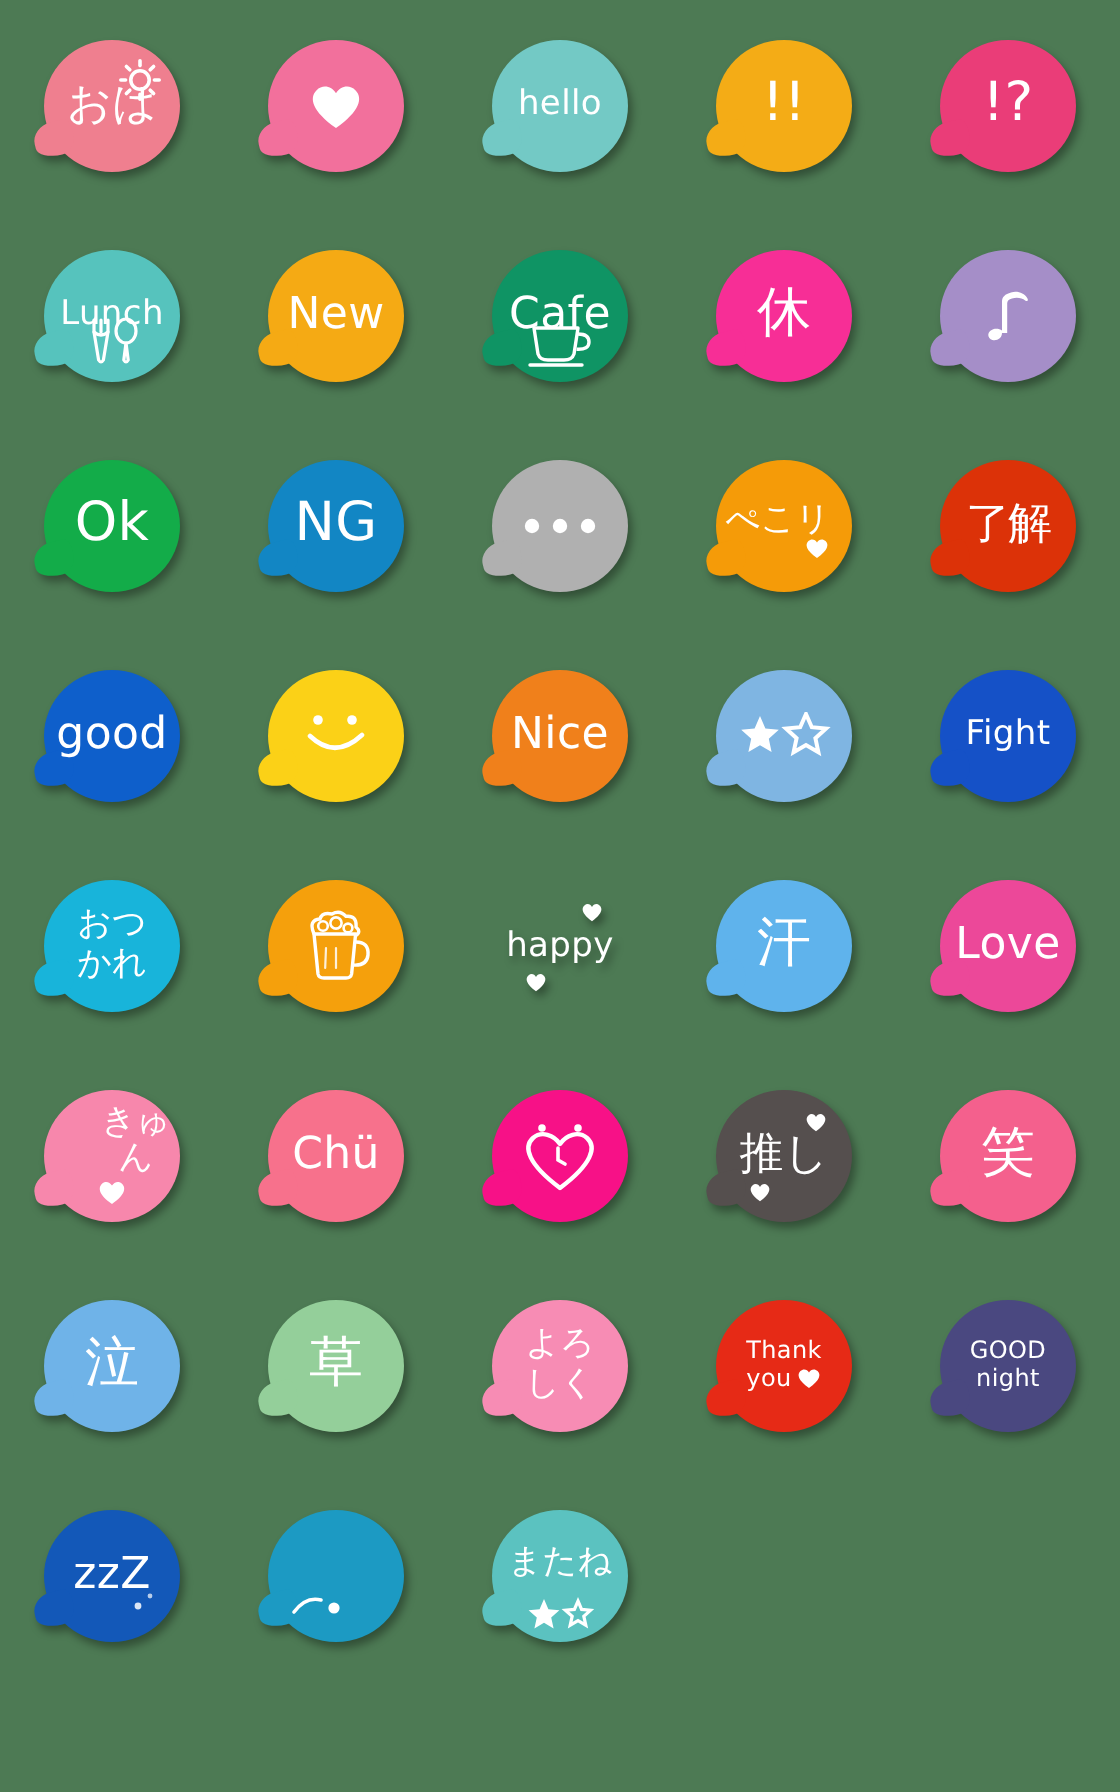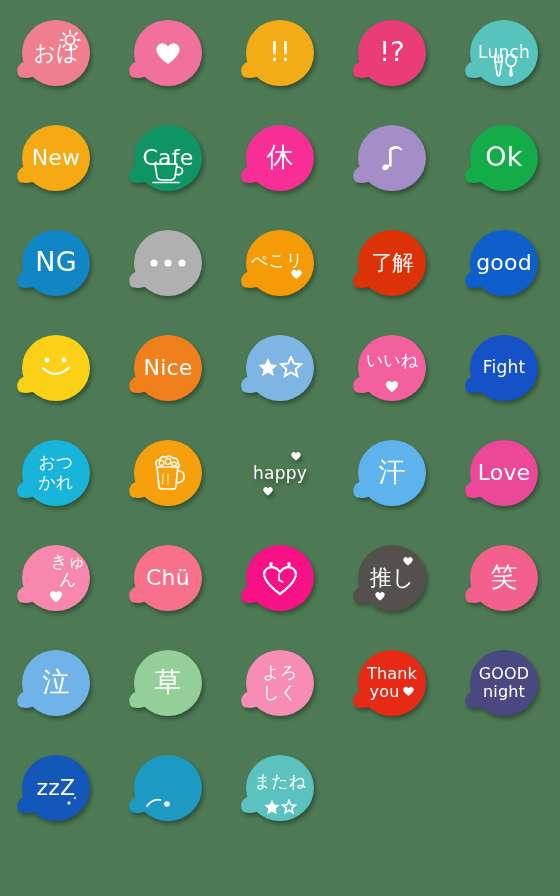--- a/index.html
+++ b/index.html
@@ -69,21 +69,21 @@
     font-weight: 400;
     letter-spacing: 0.2px;
   }
   .jp {
     font-family: "DejaVu Sans", "Liberation Sans", sans-serif;
     font-weight: 500;
   }
   .t-xl { font-size: 27px; }
   .t-lg { font-size: 22px; }
   .t-md { font-size: 17px; }
-  .t-sm { font-size: 16px; text-align: center; }
+  .t-sm { font-size: 12px; text-align: center; }
   .two-line { line-height: 1.12; }
   .deco {
     position: absolute;
     z-index: 3;
     line-height: 1;
     pointer-events: none;
   }
   .row-inline {
     display: flex;
     align-items: center;
@@ -124,20 +124,29 @@
         <div class="inner">
           <span style="display: block;">
             <svg width="30" height="27" viewBox="0 0 30 27">
               <path d="M15 25 C3 16.5 1.5 10 5.2 6.2 C8.6 2.8 13 4.4 15 7.6 C17 4.4 21.4 2.8 24.8 6.2 C28.5 10 27 16.5 15 25 Z" fill="#fff"></path>
             </svg>
           </span>
         </div>
       </div>
     </div>
     <div class="cell">
+      <div class="bubble" title="hello" style="background: rgb(115, 201, 197);">
+        <div class="inner">
+          <div class="lat t-md">
+            <div>hello</div>
+          </div>
+        </div>
+      </div>
+    </div>
+    <div class="cell">
       <div class="bubble" title="double exclamation" style="background: rgb(244, 172, 22);">
         <div class="inner">
           <div class="lat t-xl">
             <div>!!</div>
           </div>
         </div>
       </div>
     </div>
     <div class="cell">
       <div class="bubble" title="interrobang" style="background: rgb(234, 61, 120);">
@@ -297,34 +306,20 @@
     </div>
     <div class="cell">
       <div class="bubble" title="stars" style="background: rgb(127, 181, 226);">
         <div class="inner">
           <span style="display: block;">
             <svg width="48" height="23" viewBox="0 0 48 23">
               <path d="M12 2 L14.7 8.2 L21.4 8.9 L16.4 13.4 L17.8 20 L12 16.6 L6.2 20 L7.6 13.4 L2.6 8.9 L9.3 8.2 Z" fill="#fff"></path>
               <path d="M35 1 L37.9 7.6 L45 8.3 L39.7 13.1 L41.2 20.1 L35 16.5 L28.8 20.1 L30.3 13.1 L25 8.3 L32.1 7.6 Z" fill="none" stroke="#fff" stroke-width="2"></path>
             </svg>
           </span>
-        </div>
-      </div>
-    </div>
-    <div class="cell">
-      <div class="bubble" title="like / nice" style="background: rgb(244, 96, 158);">
-        <span class="deco" style="bottom: 8px; left: 50%; transform: translateX(-50%);">
-          <svg width="15" height="14" viewBox="0 0 15 14">
-            <path d="M7.5 13 C1 8.6 0.4 5 2.4 3 C4.2 1.2 6.5 2.2 7.5 3.8 C8.5 2.2 10.8 1.2 12.6 3 C14.6 5 14 8.6 7.5 13 Z" fill="#fff"></path>
-          </svg>
-        </span>
-        <div class="inner">
-          <div class="jp t-md" style="transform: translateY(-7px);">
-            <div>いいね</div>
-          </div>
         </div>
       </div>
     </div>
     <div class="cell">
       <div class="bubble" title="fight / do your best" style="background: rgb(21, 81, 199);">
         <div class="inner">
           <div class="lat t-md">
             <div>Fight</div>
           </div>
         </div>

